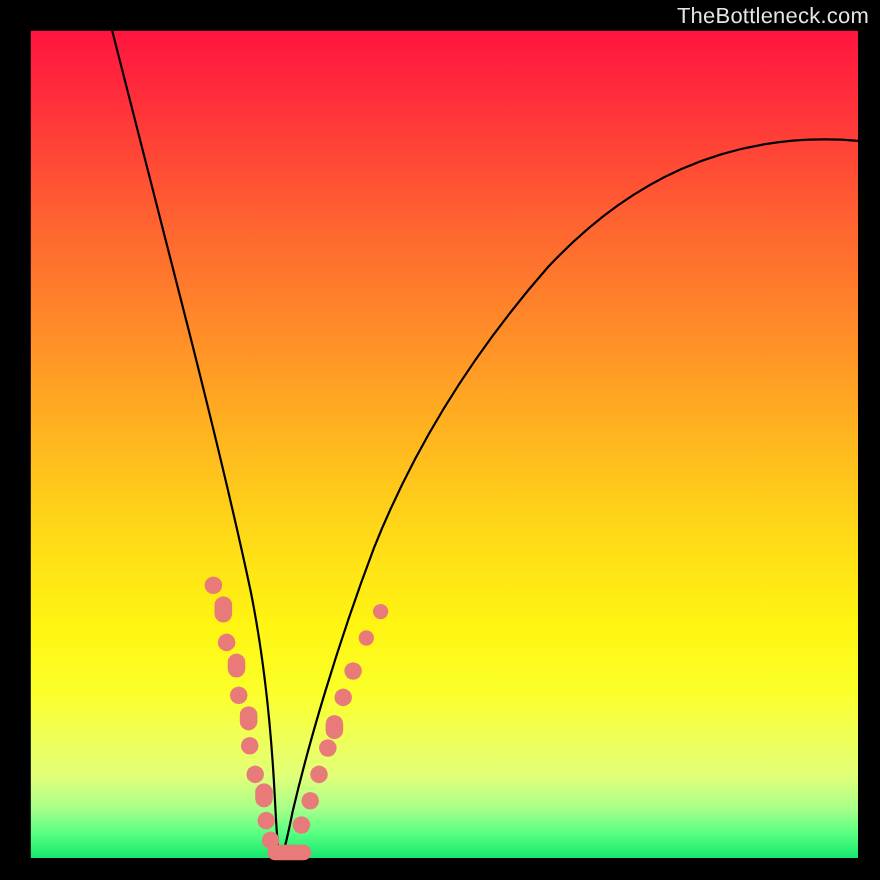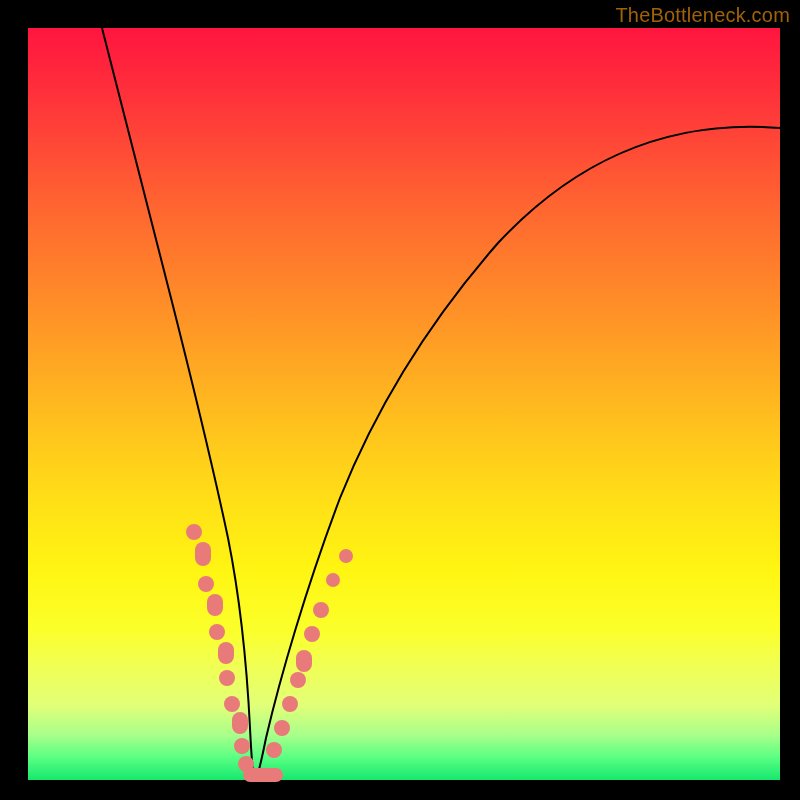--- a/index.html
+++ b/index.html
@@ -40,21 +40,21 @@
       #e2ff78 90%,
       #a8ff8a 94%,
       #5aff82 97%,
       #15e86e 100%
     );
   }
   .watermark {
     position: absolute;
     top: 4px;
     right: 10px;
-    color: #a16207;
+    color: #e5e5e5;
     font-size: 20px;
     font-weight: 500;
     letter-spacing: 0.2px;
     user-select: none;
   }
   svg.curve {
     position: absolute;
     left: 0;
     top: 0;
     width: 752px;

